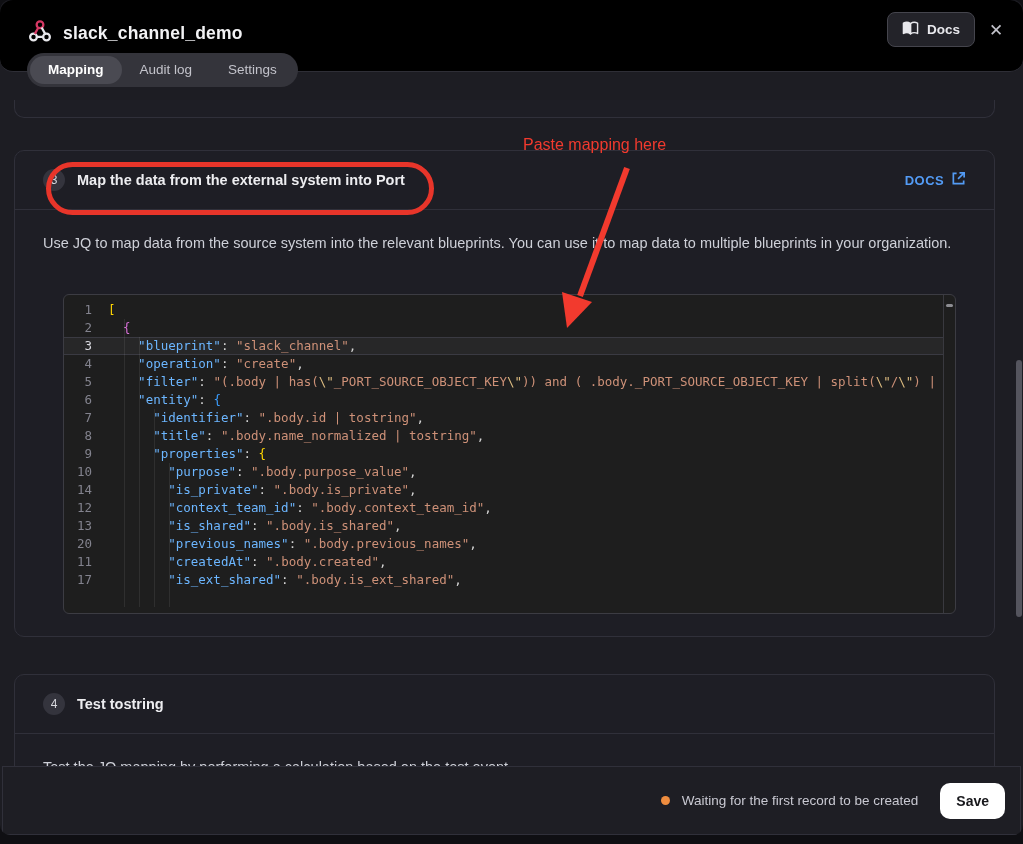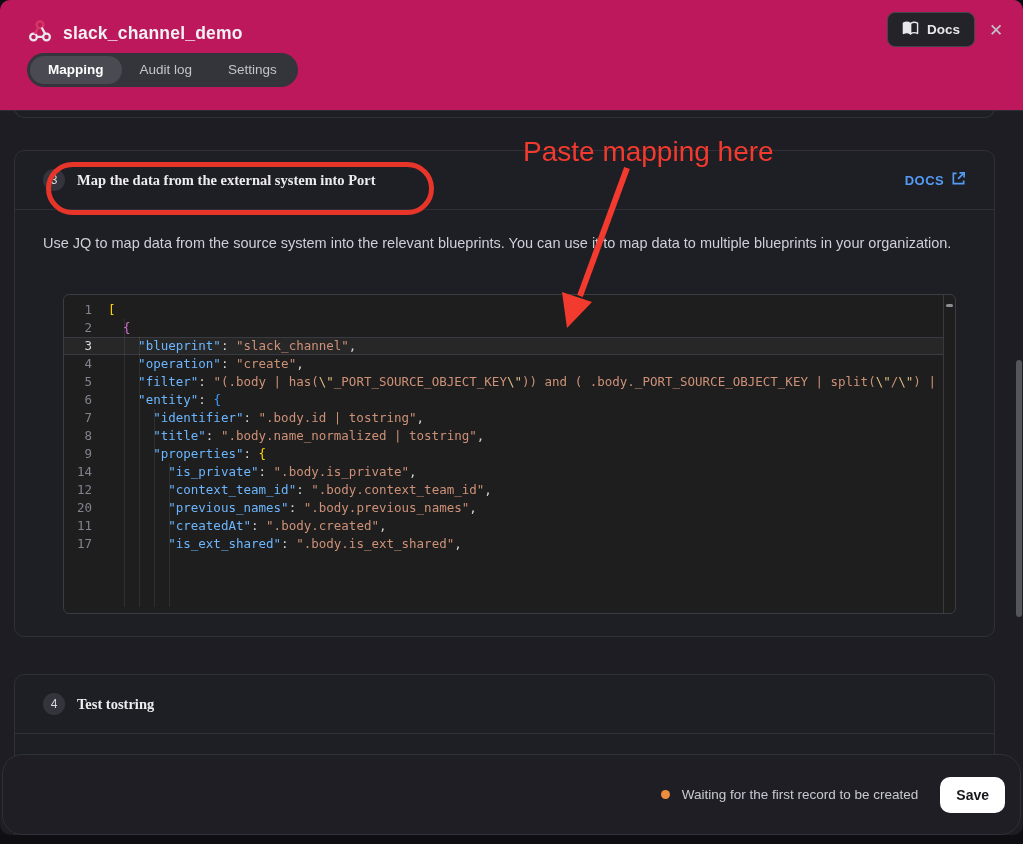--- a/index.html
+++ b/index.html
@@ -1,66 +1,66 @@
 <!DOCTYPE html>
 <html><head>
 <meta charset="utf-8">
 <style>
   * { margin:0; padding:0; box-sizing:border-box; }
   html,body { width:1023px; height:844px; background:#0f0f13; font-family:"Liberation Sans", sans-serif; overflow:hidden; }
 
   .modal { position:absolute; left:0; top:0; width:1023px; height:835px; background:#1d1d23; border-radius:10px; overflow:hidden; }
 
   
-  .hdr { position:absolute; left:0; top:0; width:100%; height:111px; background:#be185d; border-bottom:1px solid #2e2e36; z-index:15; }
+  .hdr { position:absolute; left:0; top:0; width:100%; height:72px; background:#000000; border-bottom:1px solid #2e2e36; z-index:15;border-radius:13px; }
   .hdr-title-row { position:absolute; left:27px; top:18px; display:flex; align-items:center; gap:10px; }
   .hdr-title { font-size:17.5px; font-weight:700; color:#f2f2f4; letter-spacing:.2px; }
   .tabbar { position:absolute; left:27px; top:53px; height:34px; background:#34343b; border-radius:17px; display:flex; align-items:center; padding:0 3px; }
   .tab { height:28px; line-height:28px; padding:0 18px; border-radius:14px; font-size:13.5px; color:#c3c3cb; cursor:pointer; }
   .tab.active { background:#4a4a52; color:#ffffff; font-weight:700; }
   .docs-btn { position:absolute; top:12px; right:48px; height:35px; display:flex; align-items:center; gap:8px; padding:0 14px; border:1px solid #45454d; border-radius:8px; background:#232329; color:#e8e8ec; font-size:13.5px; font-weight:600; cursor:pointer; }
   .close-x { position:absolute; top:20px; right:16px; width:22px; height:22px; color:#c2c2ca; font-size:17px; line-height:22px; text-align:center; cursor:pointer; }
 
   
   .content { position:absolute; left:0; top:100px; right:0; bottom:0; }
   .card { position:absolute; left:14px; width:981px; background:#1e1e25; border:1px solid #30303a; border-radius:10px; }
   .card-sliver { top:0; height:18px; border-top:none; border-radius:0 0 10px 10px; }
   .card3 { top:50px; height:487px; }
   .card4 { top:574px; height:320px; }
 
   .card-head { display:flex; align-items:center; height:58px; padding:0 28px; }
   .num-badge { width:22px; height:22px; border-radius:50%; background:#34343d; color:#d8d8de; font-size:12px; display:flex; align-items:center; justify-content:center; flex:none; }
-  .card-title { margin-left:12px; font-size:14.5px; font-weight:700; color:#ededf0;font-family:Liberation Serif, serif; }
+  .card-title { margin-left:12px; font-size:14.5px; font-weight:700; color:#ededf0; }
   .docs-link { margin-left:auto; display:flex; align-items:center; gap:7px; color:#539bf5; font-size:13px; font-weight:700; letter-spacing:.4px; cursor:pointer; }
   .card-div { border-top:1px solid #30303a; }
   .card-desc { padding:18px 28px 0 28px; font-size:14.5px; line-height:30px; color:#ced0d8; }
 
   
   .editor { position:absolute; left:48px; top:143px; width:893px; height:320px; background:#1e1e1e; border:1px solid #3c3c43; border-radius:6px; overflow:hidden; font-family:"DejaVu Sans Mono", monospace; font-size:12.5px; }
   .ed-lines { position:absolute; left:0; top:6px; right:11px; }
   .ed-line { display:flex; height:18px; line-height:18px; white-space:pre; }
   .ed-line.current { background:rgba(210,210,230,0.05); box-shadow:inset 0 1px 0 #3a3a42, inset 0 -1px 0 #3a3a42; }
   .gut { width:44px; flex:none; text-align:right; padding-right:16px; color:#83838e; }
   .ed-line.current .gut { color:#d8d8de; }
   .code { flex:1; overflow:hidden; color:#d4d4d4; }
   .tok-p { color:#d4d4d4; } .tok-k { color:#6cb6ff; } .tok-s { color:#ce9178; }
   .tok-e { color:#dfbe82; } .tok-b1 { color:#ffd602; } .tok-b2 { color:#d670d6; } .tok-b3 { color:#3b9eff; }
   .ed-vline { position:absolute; top:0; bottom:0; right:11px; width:1px; background:#39393f; }
   .ed-dash { position:absolute; top:9px; right:2px; width:7px; height:3px; border-radius:2px; background:#8d8d92; }
   .guide { position:absolute; width:1px; background:rgba(255,255,255,0.08); }
 
   
-  .footer { position:absolute; left:2px; right:2px; bottom:0; height:81px; background:#1e1e24; border:1px solid #30303a; border-radius:20px; display:flex; align-items:center; justify-content:flex-end; padding-right:15px; z-index:20; }
+  .footer { position:absolute; left:2px; right:2px; bottom:0; height:69px; background:#1e1e24; border:1px solid #30303a; border-radius:0; display:flex; align-items:center; justify-content:flex-end; padding-right:15px; z-index:20; }
   .status-dot { width:9px; height:9px; border-radius:50%; flex:none; }
   .status-txt { margin-left:12px; font-size:13.5px; color:#c9c9d2; }
   .save-btn { margin-left:22px; height:36px; min-width:63px; padding:0 16px; border:none; border-radius:10px; background:#ffffff; color:#17171b; font-size:14px; font-weight:600; font-family:"Liberation Sans", sans-serif; cursor:pointer; }
 
   
   .red-oval { position:absolute; left:46px; top:162px; width:388px; height:53px; border:5px solid #e8352a; border-radius:27px; z-index:12; pointer-events:none; }
-  .paste-note { position:absolute; left:523px; top:136px; font-size:28px; color:#f23a2e; z-index:12; pointer-events:none; }
+  .paste-note { position:absolute; left:523px; top:136px; font-size:16px; color:#f23a2e; z-index:12; pointer-events:none; }
   .arrow-svg { position:absolute; left:0; top:0; z-index:12; pointer-events:none; }
   .win-scrollbar { position:absolute; right:1px; top:360px; width:6px; height:257px; border-radius:3px; background:#55555e; z-index:25; cursor:grab; }
 </style>
 </head>
 <body>
 
 <div class="modal">
 
   <div class="hdr">
     <div class="hdr-title-row">
@@ -119,22 +119,24 @@
         <div class="ed-lines">
             <div class="ed-line"><span class="gut">1</span><span class="code"><span class="tok-b1">[</span></span></div>
             <div class="ed-line"><span class="gut">2</span><span class="code"><span class="tok-p">  </span><span class="tok-b2">{</span></span></div>
             <div class="ed-line current"><span class="gut">3</span><span class="code"><span class="tok-p">    </span><span class="tok-k">"blueprint"</span><span class="tok-p">: </span><span class="tok-s">"slack_channel"</span><span class="tok-p">,</span></span></div>
             <div class="ed-line"><span class="gut">4</span><span class="code"><span class="tok-p">    </span><span class="tok-k">"operation"</span><span class="tok-p">: </span><span class="tok-s">"create"</span><span class="tok-p">,</span></span></div>
             <div class="ed-line"><span class="gut">5</span><span class="code"><span class="tok-p">    </span><span class="tok-k">"filter"</span><span class="tok-p">: </span><span class="tok-s">"(.body | has(</span><span class="tok-e">\"</span><span class="tok-s">_PORT_SOURCE_OBJECT_KEY</span><span class="tok-e">\"</span><span class="tok-s">)) and ( .body._PORT_SOURCE_OBJECT_KEY | split(</span><span class="tok-e">\"</span><span class="tok-s">/</span><span class="tok-e">\"</span><span class="tok-s">) | .[3]</span></span></div>
             <div class="ed-line"><span class="gut">6</span><span class="code"><span class="tok-p">    </span><span class="tok-k">"entity"</span><span class="tok-p">: </span><span class="tok-b3">{</span></span></div>
             <div class="ed-line"><span class="gut">7</span><span class="code"><span class="tok-p">      </span><span class="tok-k">"identifier"</span><span class="tok-p">: </span><span class="tok-s">".body.id | tostring"</span><span class="tok-p">,</span></span></div>
             <div class="ed-line"><span class="gut">8</span><span class="code"><span class="tok-p">      </span><span class="tok-k">"title"</span><span class="tok-p">: </span><span class="tok-s">".body.name_normalized | tostring"</span><span class="tok-p">,</span></span></div>
             <div class="ed-line"><span class="gut">9</span><span class="code"><span class="tok-p">      </span><span class="tok-k">"properties"</span><span class="tok-p">: </span><span class="tok-b1">{</span></span></div>
+            <div class="ed-line"><span class="gut">10</span><span class="code"><span class="tok-p">        </span><span class="tok-k">"purpose"</span><span class="tok-p">: </span><span class="tok-s">".body.purpose_value"</span><span class="tok-p">,</span></span></div>
             <div class="ed-line"><span class="gut">14</span><span class="code"><span class="tok-p">        </span><span class="tok-k">"is_private"</span><span class="tok-p">: </span><span class="tok-s">".body.is_private"</span><span class="tok-p">,</span></span></div>
             <div class="ed-line"><span class="gut">12</span><span class="code"><span class="tok-p">        </span><span class="tok-k">"context_team_id"</span><span class="tok-p">: </span><span class="tok-s">".body.context_team_id"</span><span class="tok-p">,</span></span></div>
+            <div class="ed-line"><span class="gut">13</span><span class="code"><span class="tok-p">        </span><span class="tok-k">"is_shared"</span><span class="tok-p">: </span><span class="tok-s">".body.is_shared"</span><span class="tok-p">,</span></span></div>
             <div class="ed-line"><span class="gut">20</span><span class="code"><span class="tok-p">        </span><span class="tok-k">"previous_names"</span><span class="tok-p">: </span><span class="tok-s">".body.previous_names"</span><span class="tok-p">,</span></span></div>
             <div class="ed-line"><span class="gut">11</span><span class="code"><span class="tok-p">        </span><span class="tok-k">"createdAt"</span><span class="tok-p">: </span><span class="tok-s">".body.created"</span><span class="tok-p">,</span></span></div>
             <div class="ed-line"><span class="gut">17</span><span class="code"><span class="tok-p">        </span><span class="tok-k">"is_ext_shared"</span><span class="tok-p">: </span><span class="tok-s">".body.is_ext_shared"</span><span class="tok-p">,</span></span></div>
           </div>
         <div class="guide" style="left:60px; top:24px; height:288px;"></div>
         <div class="guide" style="left:75px; top:42px; height:270px;"></div>
         <div class="guide" style="left:90px; top:114px; height:198px;"></div>
         <div class="guide" style="left:105px; top:168px; height:144px;"></div>
         <div class="ed-vline"></div>
         <div class="ed-dash"></div>

